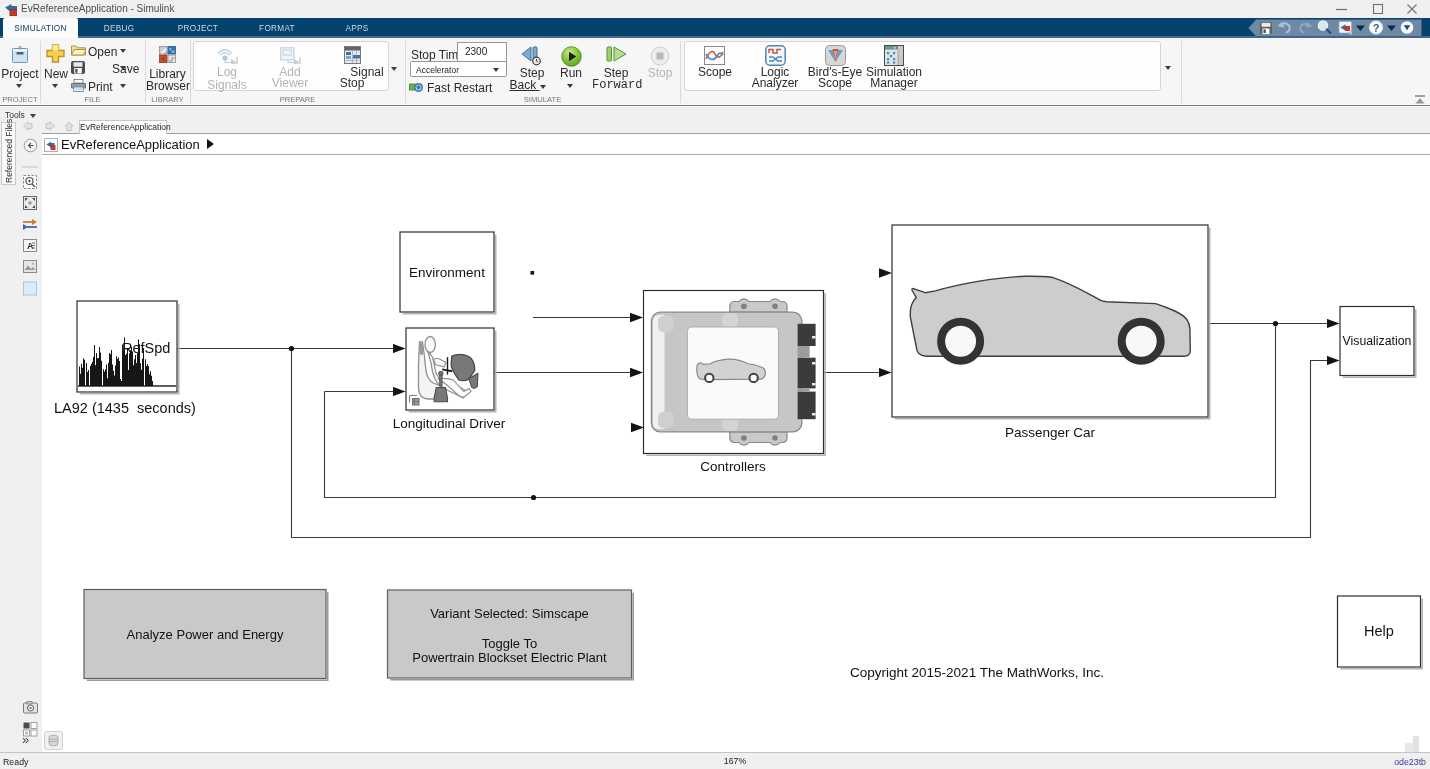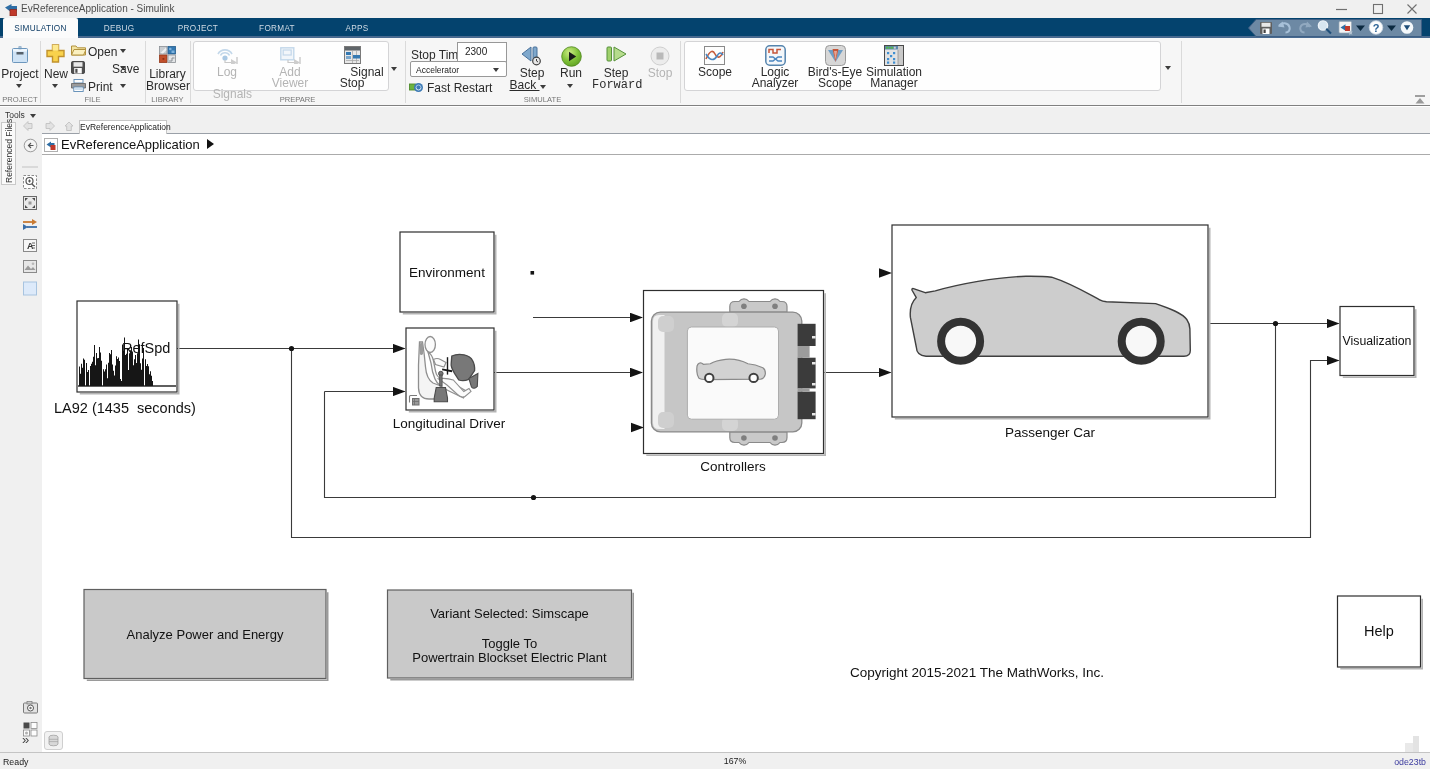--- a/index.html
+++ b/index.html
@@ -163,21 +163,21 @@
       <div class="rpanel" style="left:193px;width:196px;"></div>
       <svg class="abs" style="left:217px;top:9px" width="21" height="17" viewBox="0 0 21 17">
         <path d="M1 7 A8 8 0 0 1 15 7" fill="none" stroke="#c3d8ea" stroke-width="1.6"></path>
         <path d="M3.5 8.5 A5 5 0 0 1 12.5 8.5" fill="none" stroke="#c3d8ea" stroke-width="1.6"></path>
         <circle cx="8" cy="11" r="2.6" fill="#aac9e4"></circle>
         <path d="M8 13 L8 15.5 L15 15.5" fill="none" stroke="#c9c9c9" stroke-width="1.2"></path>
         <path d="M14 12 L20 15.5 L14 19 Z" fill="#cdcdcd"></path>
         <line x1="20" y1="10" x2="20" y2="17" stroke="#c9c9c9" stroke-width="1.4"></line>
       </svg>
       <div class="btxt gtxt" style="left:202px;top:27px;width:50px;">Log</div>
-      <div class="btxt gtxt" style="left:202px;top:49px;width:50px;text-align:right;">Signals</div>
+      <div class="btxt gtxt" style="left:202px;top:40px;width:50px;">Signals</div>
       <svg class="abs" style="left:280px;top:9px" width="21" height="17" viewBox="0 0 21 17">
         <rect x="0.8" y="0.8" width="13" height="12" fill="#f2f6fa" stroke="#c3d8ea" stroke-width="1.4"></rect>
         <rect x="3.2" y="3" width="8" height="5" fill="none" stroke="#c3d8ea" stroke-width="1.2"></rect>
         <path d="M8 13 L8 15.5 L15 15.5" fill="none" stroke="#c9c9c9" stroke-width="1.2"></path>
         <path d="M14 12 L20 15.5 L14 19 Z" fill="#cdcdcd"></path>
         <line x1="20" y1="10" x2="20" y2="17" stroke="#c9c9c9" stroke-width="1.4"></line>
       </svg>
       <div class="btxt gtxt" style="left:265px;top:27px;width:50px;">Add</div>
       <div class="btxt gtxt" style="left:265px;top:38px;width:50px;">Viewer</div>
       <svg class="abs" style="left:344px;top:8px" width="17" height="18" viewBox="0 0 17 18">

